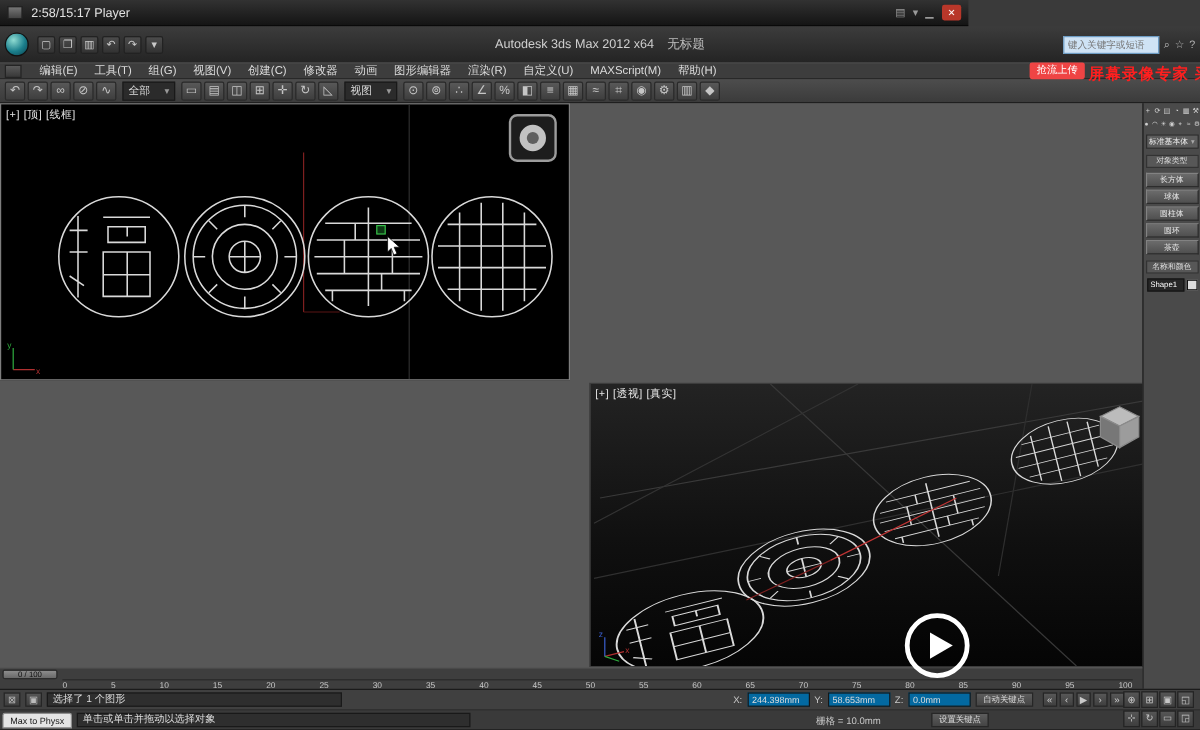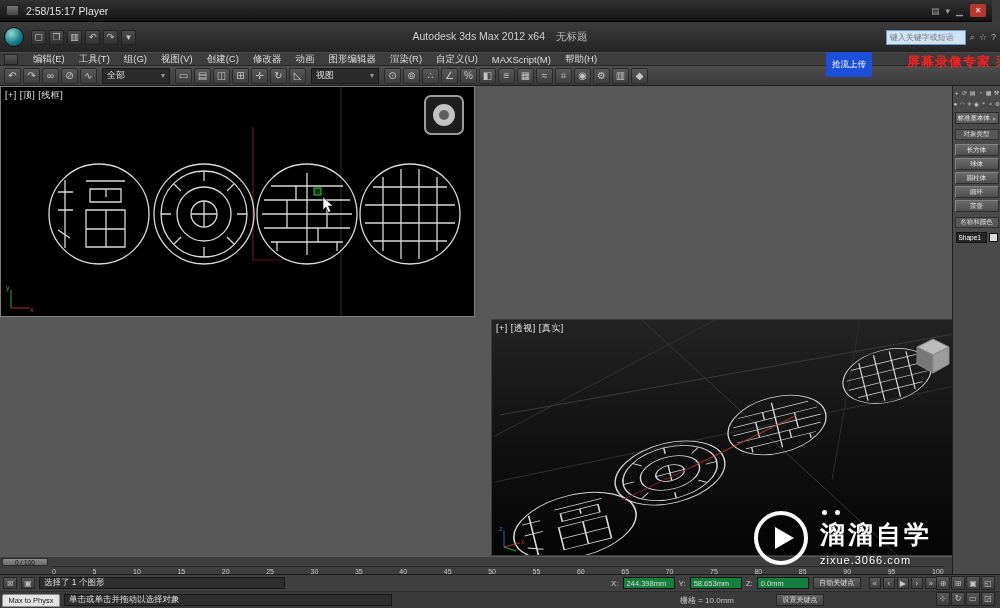--- a/index.html
+++ b/index.html
@@ -1,21 +1,21 @@
 <!DOCTYPE html>
 <html><head>
 <meta charset="utf-8">
 <style>
   *{box-sizing:border-box;margin:0;padding:0}
   html,body{width:1000px;height:608px;overflow:hidden;background:#000;
     font-family:"Liberation Sans","DejaVu Sans",sans-serif;}
   #stage{position:relative;width:1000px;height:608px;background:#3a3a3a}
 
   
-  #player-bar{position:absolute;left:0;top:0;width:992px;height:22px;
+  #player-bar{position:absolute;left:0;top:0;width:807px;height:22px;
     background:linear-gradient(#323232,#141414);border-bottom:1px solid #000;
     display:flex;align-items:center;gap:7px;padding:0 6px;color:#e2e2e2;font-size:10.5px}
   #player-app-icon{width:13px;height:11px;background:linear-gradient(#777,#444);border:1px solid #222}
   #player-controls{margin-left:auto;display:flex;gap:6px;align-items:center;color:#9a9a9a;font-size:9px}
   #player-close{width:16px;height:13px;background:#b8372a;color:#fff;display:flex;
     align-items:center;justify-content:center;font-size:8px;border-radius:2px}
 
   
   #titlebar{position:absolute;left:0;top:22px;width:1000px;height:30px;
     background:linear-gradient(#3c3c3c,#242424);display:flex;align-items:center;padding:0 4px}
@@ -26,42 +26,42 @@
     justify-content:center;background:linear-gradient(#4c4c4c,#323232);border:1px solid #222;border-radius:2px}
   #title-center{position:absolute;left:0;right:0;text-align:center;color:#cfcfcf;
     font-size:10.5px;pointer-events:none}
   #title-center .doc{margin-left:8px;color:#bdbdbd}
   #infocenter{margin-left:auto;display:flex;align-items:center;gap:4px;z-index:2}
   #search-box{width:80px;height:15px;background:#cfe3f5;border:1px solid #6d9cc4;
     font-size:8px;color:#246;padding:0 3px;font-family:inherit}
   .ic-icon{color:#b5b5b5;font-size:9px}
 
   
-  #upload-btn{position:absolute;left:826px;top:52px;width:46px;height:25px;background:#1d4ed8;
+  #upload-btn{position:absolute;left:858px;top:52px;width:46px;height:14px;background:#ef4444;
     color:#fff;font-size:8.5px;display:flex;align-items:center;justify-content:center;
     z-index:40;border-radius:2px}
   #red-watermark{position:absolute;left:907px;top:53px;color:#ff1f1f;font-size:13px;
     font-weight:bold;letter-spacing:1px;white-space:nowrap;z-index:40}
 
   
   #menubar{position:absolute;left:0;top:52px;width:1000px;height:14px;background:#3d3d3d;
     border-top:1px solid #4a4a4a;border-bottom:1px solid #282828;display:flex;align-items:center;padding-left:4px}
   #workspace-icon{width:14px;height:11px;background:linear-gradient(#5a5a5a,#383838);
     border:1px solid #242424;margin-right:8px}
   #menu-items{display:flex;height:100%}
   .menu-item{color:#dcdcdc;font-size:9.5px;padding:0 7px;display:flex;align-items:center}
 
   
   #toolbar{position:absolute;left:0;top:66px;width:1000px;height:20px;
     background:linear-gradient(#4d4d4d,#3b3b3b);border-bottom:1px solid #1f1f1f;
     display:flex;align-items:center;gap:2px;padding:0 4px}
   .tb-icon{width:17px;height:16px;flex:none;font-size:10px;color:#c6c6c6;display:flex;
     align-items:center;justify-content:center;background:linear-gradient(#585858,#3e3e3e);
     border:1px solid #2a2a2a;border-radius:2px}
-  .tb-combo{flex:none;width:68px;height:16px;background:#2b2b2b;border:1px solid #191919;
+  .tb-combo{flex:none;width:44px;height:16px;background:#2b2b2b;border:1px solid #191919;
     color:#ddd;font-size:9px;display:flex;align-items:center;justify-content:space-between;
     padding:0 4px;margin:0 3px}
   .tb-combo .dd{color:#999;font-size:8px}
 
   
   #viewports{position:absolute;left:0;top:86px;width:952px;height:470px;background:#585858}
   .viewport{position:absolute;background:#000;border:1px solid #3c3c3c;overflow:hidden}
   #vp-tl{left:0;top:0;width:475px;height:231px;border-color:#7d7d7d}
   #vp-tr{left:477px;top:0;width:475px;height:231px}
   #vp-bl{left:0;top:233px;width:475px;height:237px}
@@ -113,21 +113,21 @@
 
   
   #status1{position:absolute;left:0;top:574px;width:1000px;height:17px;background:#404040;
     border-top:1px solid #1b1b1b;display:flex;align-items:center;gap:4px;padding:0 3px}
   .st-icon{width:14px;height:12px;flex:none;background:linear-gradient(#565656,#3d3d3d);
     border:1px solid #252525;color:#bbb;font-size:8px;display:flex;align-items:center;justify-content:center}
   #selection-field{width:246px;height:12px;background:#2e2e2e;border:1px solid #191919;color:#ddd;
     font-size:8.5px;display:flex;align-items:center;padding:0 4px;flex:none}
   #s1-spacer{width:318px;flex:none}
   .axis-label{color:#c9c9c9;font-size:8px;flex:none}
-  .coord-field{width:52px;height:12px;flex:none;background:#15803d;border:1px solid #161616;
+  .coord-field{width:52px;height:12px;flex:none;background:#0369a1;border:1px solid #161616;
     color:#ddd;font-size:7.5px;display:flex;align-items:center;padding:0 3px}
   .key-btn{width:48px;height:12px;flex:none;background:linear-gradient(#5d5d5d,#444);
     border:1px solid #262626;color:#ddd;font-size:7px;display:flex;align-items:center;justify-content:center}
   #transport{display:flex;gap:2px;margin-left:4px}
   .tr-btn{width:12px;height:12px;background:linear-gradient(#585858,#3f3f3f);border:1px solid #252525;
     color:#c9c9c9;font-size:8px;display:flex;align-items:center;justify-content:center}
 
   #status2{position:absolute;left:0;top:591px;width:1000px;height:17px;background:#3a3a3a;
     border-top:1px solid #2e2e2e;display:flex;align-items:center;gap:4px;padding:0 2px}
   #physx-tab{width:58px;height:13px;flex:none;background:#e4e4e4;color:#161616;font-size:7.5px;
@@ -440,23 +440,15 @@
       <span class="nav-btn">↻</span>
       <span class="nav-btn">▭</span>
       <span class="nav-btn">◲</span>
     </div>
 
   <div id="watermark">
     <svg width="58" height="58">
       <circle cx="29" cy="29" r="25" fill="rgba(0,0,0,.25)" stroke="#fff" stroke-width="4"></circle>
       <polygon points="23,18 42,29 23,40" fill="#fff"></polygon>
     </svg>
-    <div id="wm-text">
-      <span id="wm-dots">
-          <i></i>
-          <i></i>
-        </span>
-      <span id="wm-brand">溜溜自学</span>
-      <span id="wm-url">zixue.3066.com</span>
-    </div>
   </div>
 
 </div>
 
 </body></html>

